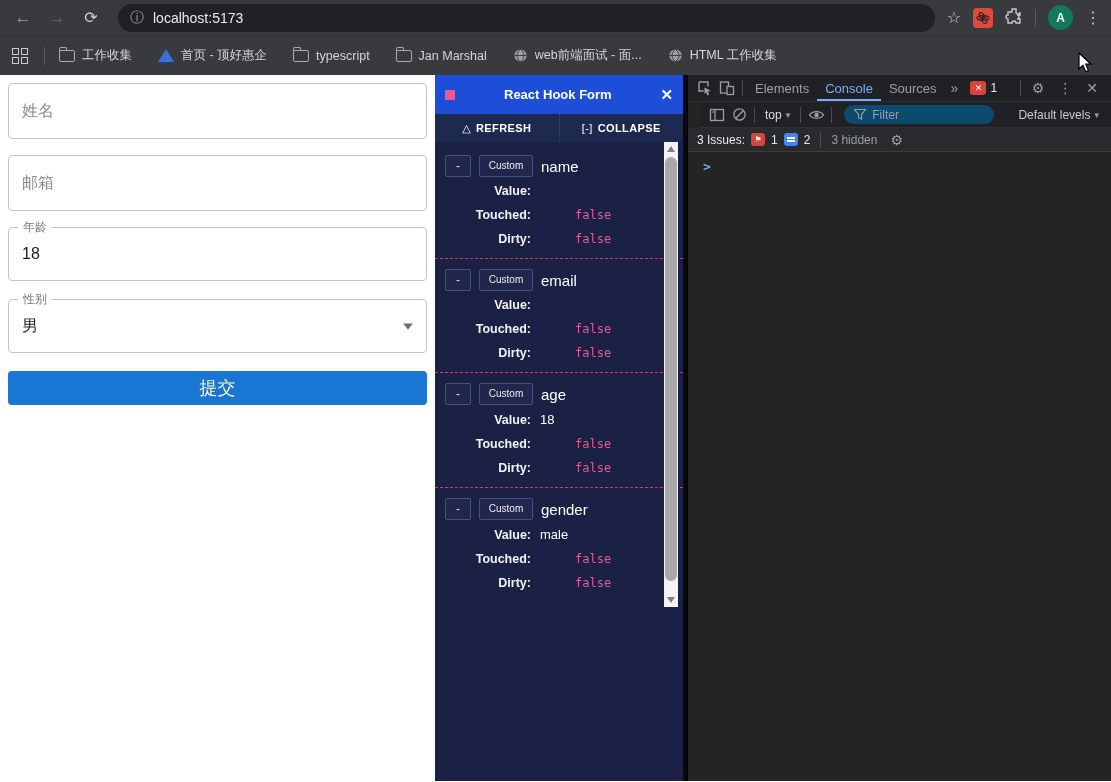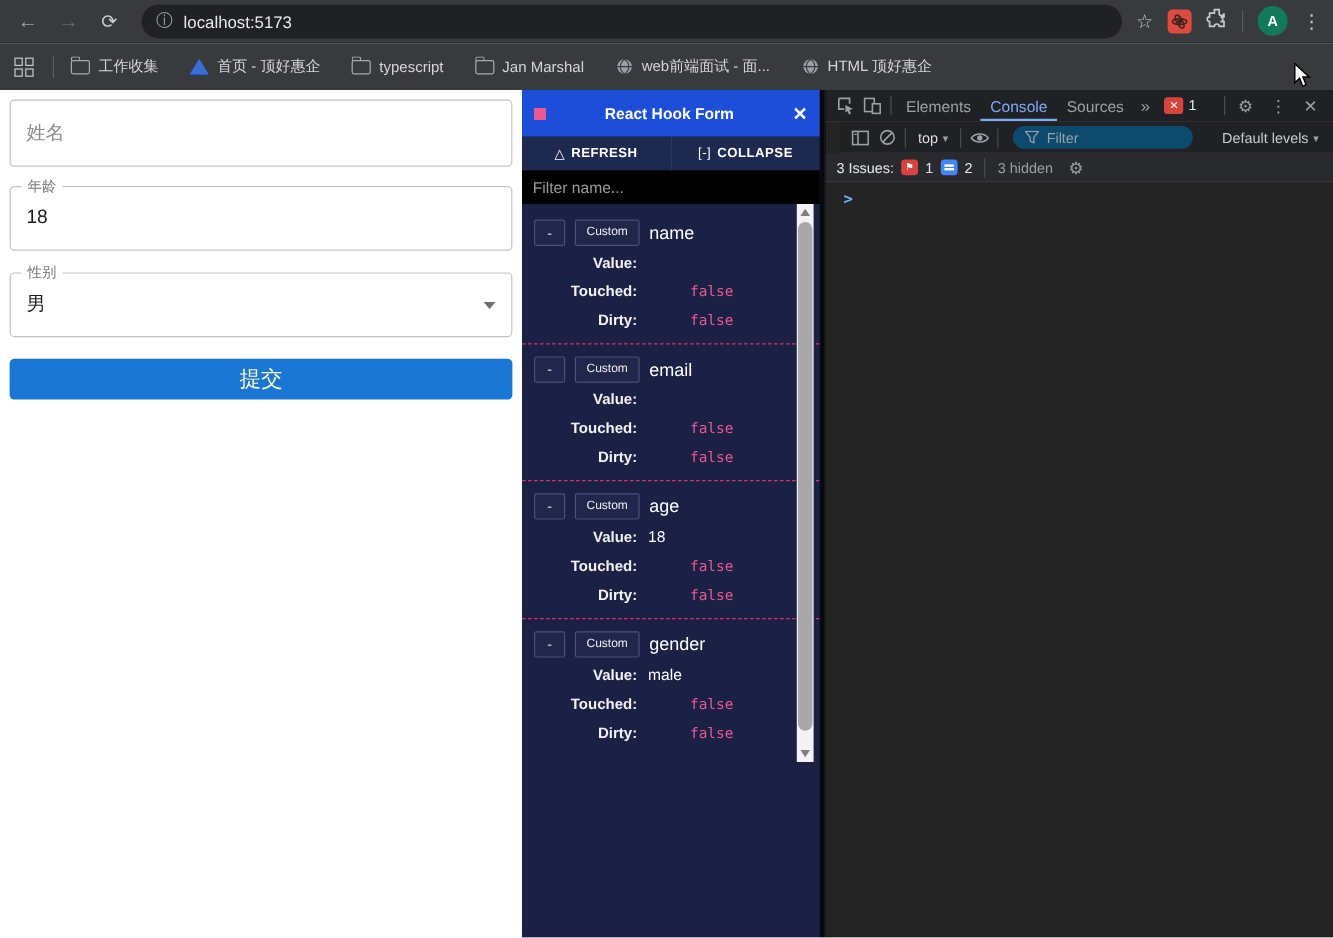--- a/index.html
+++ b/index.html
@@ -168,29 +168,32 @@
           <circle cx="8" cy="8" r="6.5" fill="#9aa0a6"></circle>
           <path d="M1.5 8 h13 M8 1.5 c-5 3.5 -5 9.5 0 13 c5 -3.5 5 -9.5 0 -13" stroke="#393a3e" stroke-width="1" fill="none"></path>
         </svg>
         <span>web前端面试 - 面...</span>
       </span>
     <span class="bm">
         <svg width="15" height="15" viewBox="0 0 16 16">
           <circle cx="8" cy="8" r="6.5" fill="#9aa0a6"></circle>
           <path d="M1.5 8 h13 M8 1.5 c-5 3.5 -5 9.5 0 13 c5 -3.5 5 -9.5 0 -13" stroke="#393a3e" stroke-width="1" fill="none"></path>
         </svg>
-        <span>HTML 顶好惠企</span>
+        <span>HTML 工作收集</span>
       </span>
   </div>
 
   <div class="content">
 
     <div class="form-pane">
       <div class="tf">
         <span class="ph">姓名</span>
+      </div>
+      <div class="tf">
+        <span class="ph">邮箱</span>
       </div>
       <div class="tf notched">
         <span class="notch-label">年龄</span>
         <span class="val">18</span>
       </div>
       <div class="tf notched">
         <span class="notch-label">性别</span>
         <span class="val">男</span>
         <span class="sel-arrow"></span>
       </div>
@@ -206,21 +209,20 @@
       <div class="rhf-actions">
         <button class="rhf-abtn">
           <span class="tri-icon">△</span>
           <span>REFRESH</span>
         </button>
         <button class="rhf-abtn">
           <span class="tri-icon">[-]</span>
           <span>COLLAPSE</span>
         </button>
       </div>
-      <input class="rhf-filter" placeholder="Filter name..." style="">
       <div class="rhf-body">
         <div class="rhf-scroll">
 
           <div>
             <div class="entry-head">
               <span class="btn-minus">-</span>
               <span class="btn-custom">Custom</span>
               <span class="entry-name">name</span>
             </div>
             <div class="erow">

